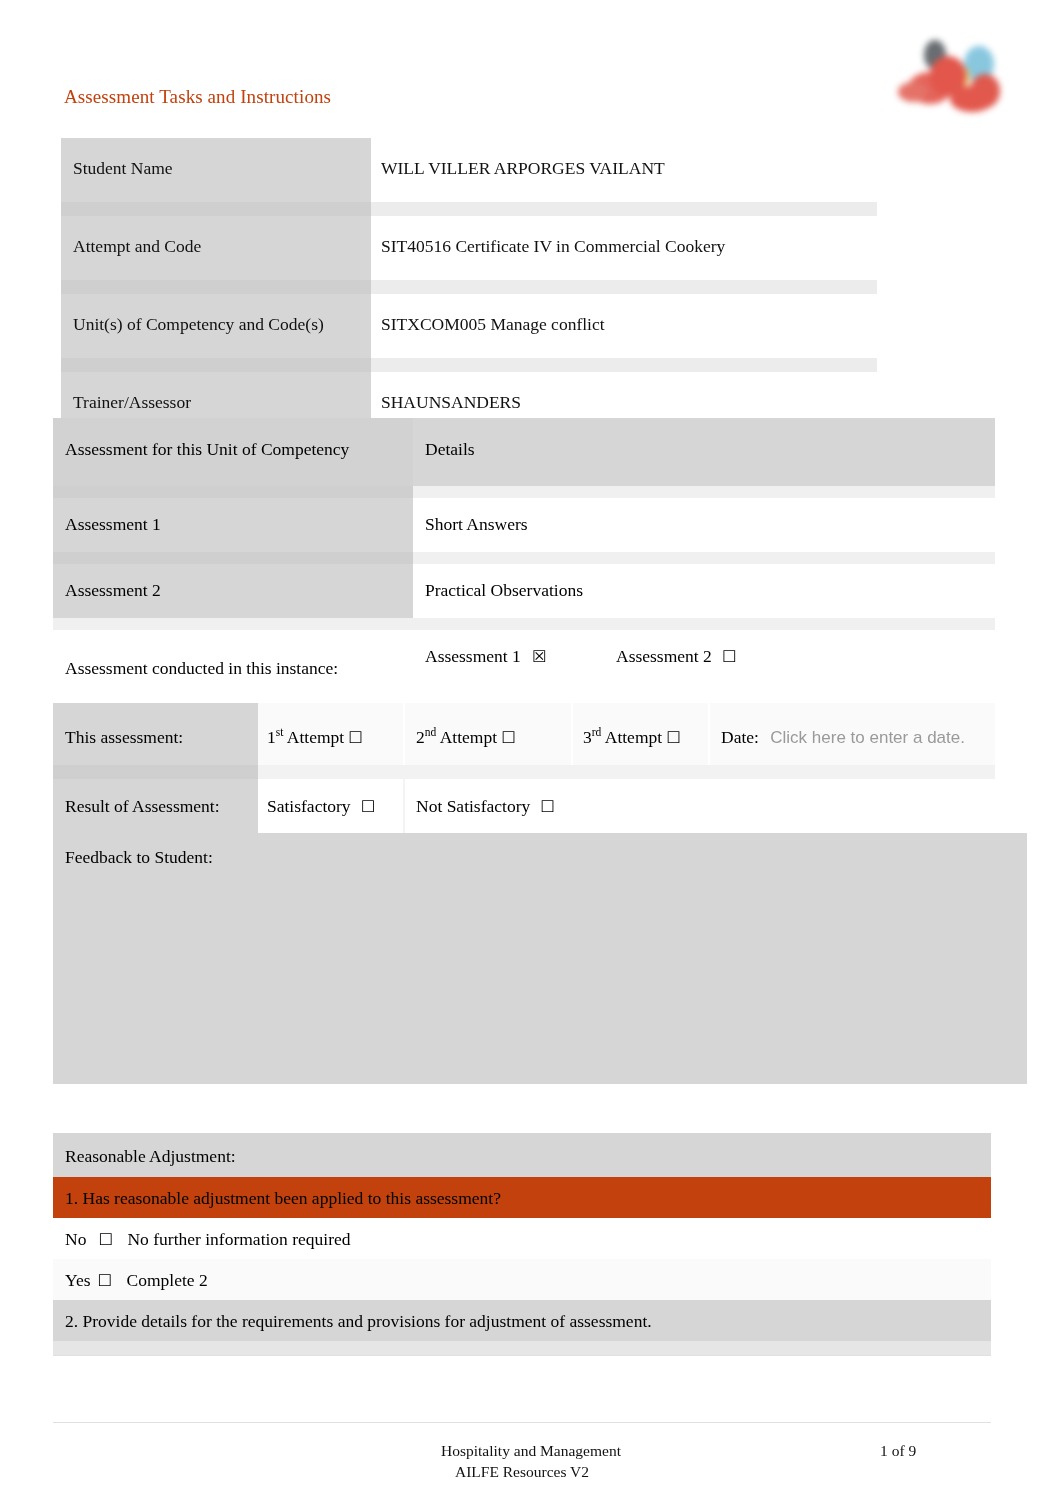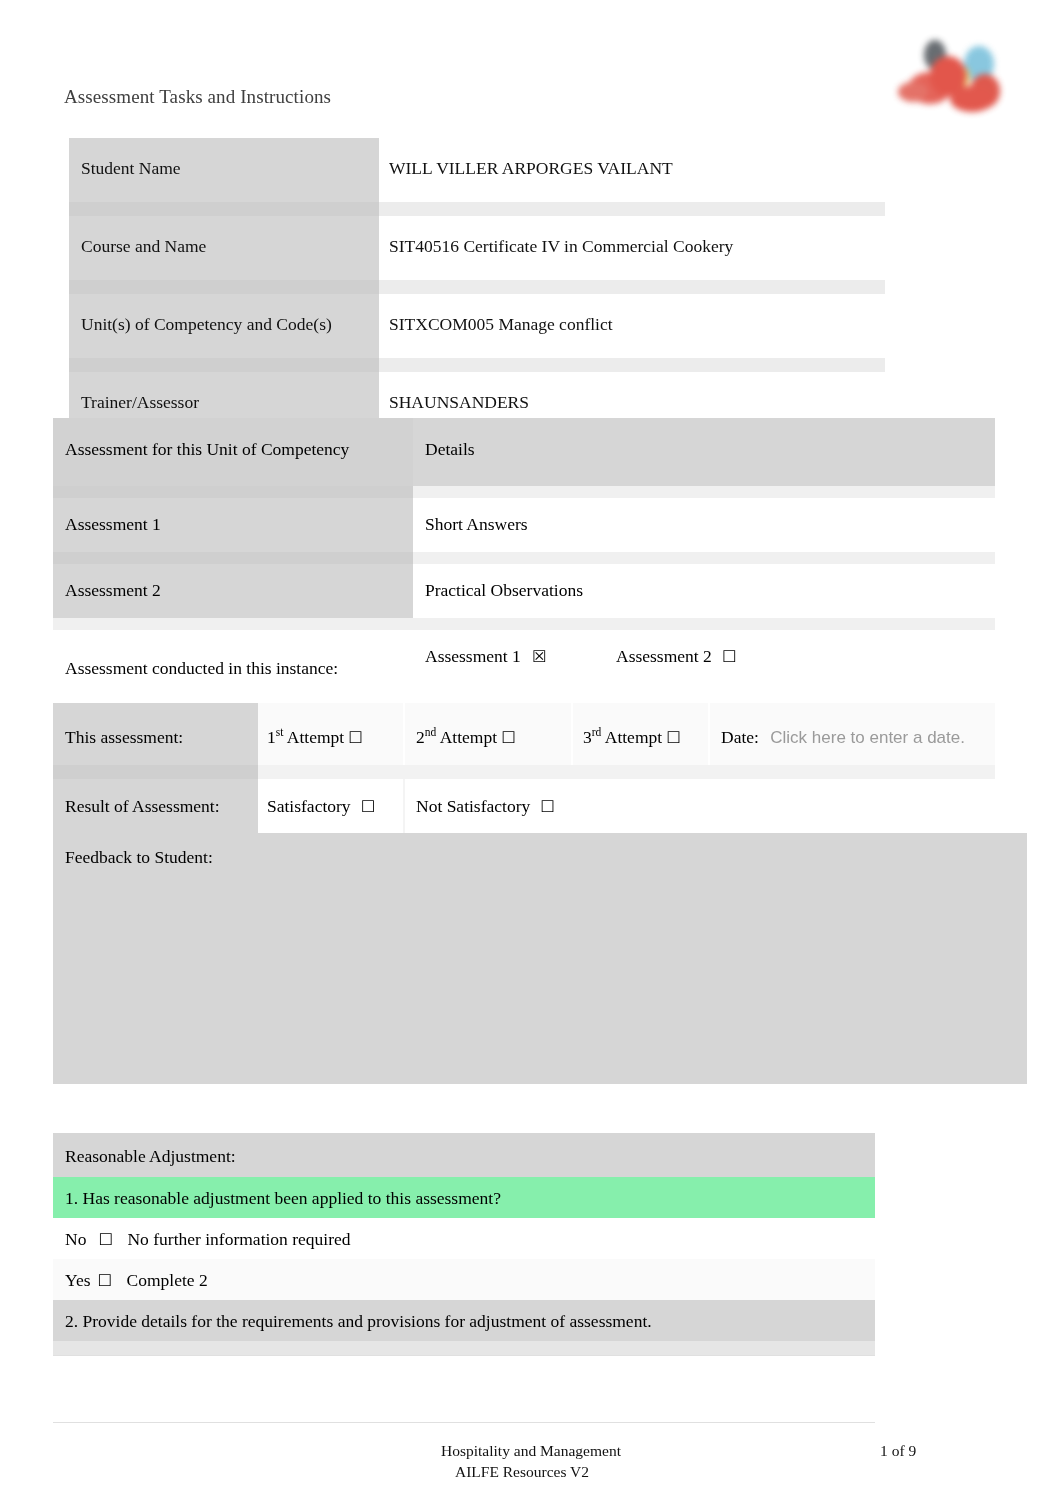--- a/index.html
+++ b/index.html
@@ -22,21 +22,21 @@
     width: 1062px;
     height: 1506px;
   }
 
   
   .doc-title {
     position: absolute;
     left: 64px;
     top: 86px;
     font-size: 19px;
-    color: #404040;
+    color: #c2410c;
     letter-spacing: 0.1px;
     white-space: nowrap;
   }
 
   .logo {
     position: absolute;
     left: 898px;
     top: 38px;
     width: 108px;
     height: 82px;
@@ -60,21 +60,21 @@
   
   .tbl {
     position: absolute;
     box-sizing: border-box;
   }
 
   .blurwrap { filter: blur(0.55px); }
 
   
   #t1 { left: 53px; top: 138px; width: 816px; height: 254px; }
-  #t1 .r { position: absolute; left: 16px; width: 816px; padding-left: 20px; }
+  #t1 .r { position: absolute; left: 8px; width: 816px; padding-left: 20px; }
   .t1label {
     position: absolute;
     left: 12px;
     top: 20px;
     font-size: 17.5px;
     color: #111;
   }
   .t1value {
     position: absolute;
     left: 320px;
@@ -100,21 +100,21 @@
   .t2txtR { position: absolute; left: 372px; top: 21px; font-size: 17.5px; }
 
   
   #t3 { left: 53px; top: 703px; width: 942px; height: 381px; }
   #t3 .r { position: absolute; left: 0; width: 942px; padding-left: 32px; }
   .t3txt { position: absolute; font-size: 17.5px; }
   .vdiv { position: absolute; width: 2px; background: #ffffff; }
 
   
   #t4 { left: 53px; top: 1133px; width: 942px; height: 290px; }
-  #t4 .r { position: absolute; left: 0; width: 822px; text-decoration: underline; }
+  #t4 .r { position: absolute; left: 0; width: 938px; text-decoration: underline; }
   .t4txt { position: absolute; left: 12px; font-size: 17.5px; }
 
   
   .footer {
     position: absolute;
     left: 0;
     top: 1437px;
     width: 1062px;
     height: 60px;
     font-size: 15.5px;
@@ -155,21 +155,21 @@
       <div class="t1value">WILL VILLER ARPORGES VAILANT</div>
     </div>
     <div class="r" style="top:64px;height:14px;">
       <div class="t1gap"></div>
         <div class="t1gapL"></div>
     </div>
 
     <div class="r" style="top:78px;height:64px;">
       <div class="t1shadeL"></div>
       <div class="t1shadeR"></div>
-      <div class="t1label">Course and Name</div>
+      <div class="t1label">Attempt and Code</div>
       <div class="t1value">SIT40516 Certificate IV in Commercial Cookery</div>
     </div>
     <div class="r" style="top:142px;height:14px;">
       <div class="t1gap"></div>
         <div class="t1gapL"></div>
     </div>
 
     <div class="r" style="top:156px;height:64px;">
       <div class="t1shadeL"></div>
       <div class="t1shadeR"></div>
@@ -293,21 +293,21 @@
       </div>
     </div>
   </div>
 
   <div class="tbl blurwrap" id="t4">
 
     <div class="r" style="top:0px;height:44px;background:#d6d6d6;">
       <div class="t4txt" style="top:13px;">Reasonable Adjustment:</div>
     </div>
 
-    <div class="r" style="top:44px;height:41px;background:#86efac;">
+    <div class="r" style="top:44px;height:41px;background:#c2410c;">
       <div class="t4txt" style="top:11px;">1.   Has reasonable adjustment been applied to this assessment?</div>
     </div>
 
     <div class="r" style="top:85px;height:41px;background:#ffffff;">
       <div class="t4txt" style="top:11px;">
         <span>No</span>
         <span class="cb" style="margin-left:8px;">☐</span>
         <span style="margin-left:10px;">No further information required</span>
       </div>
     </div>

